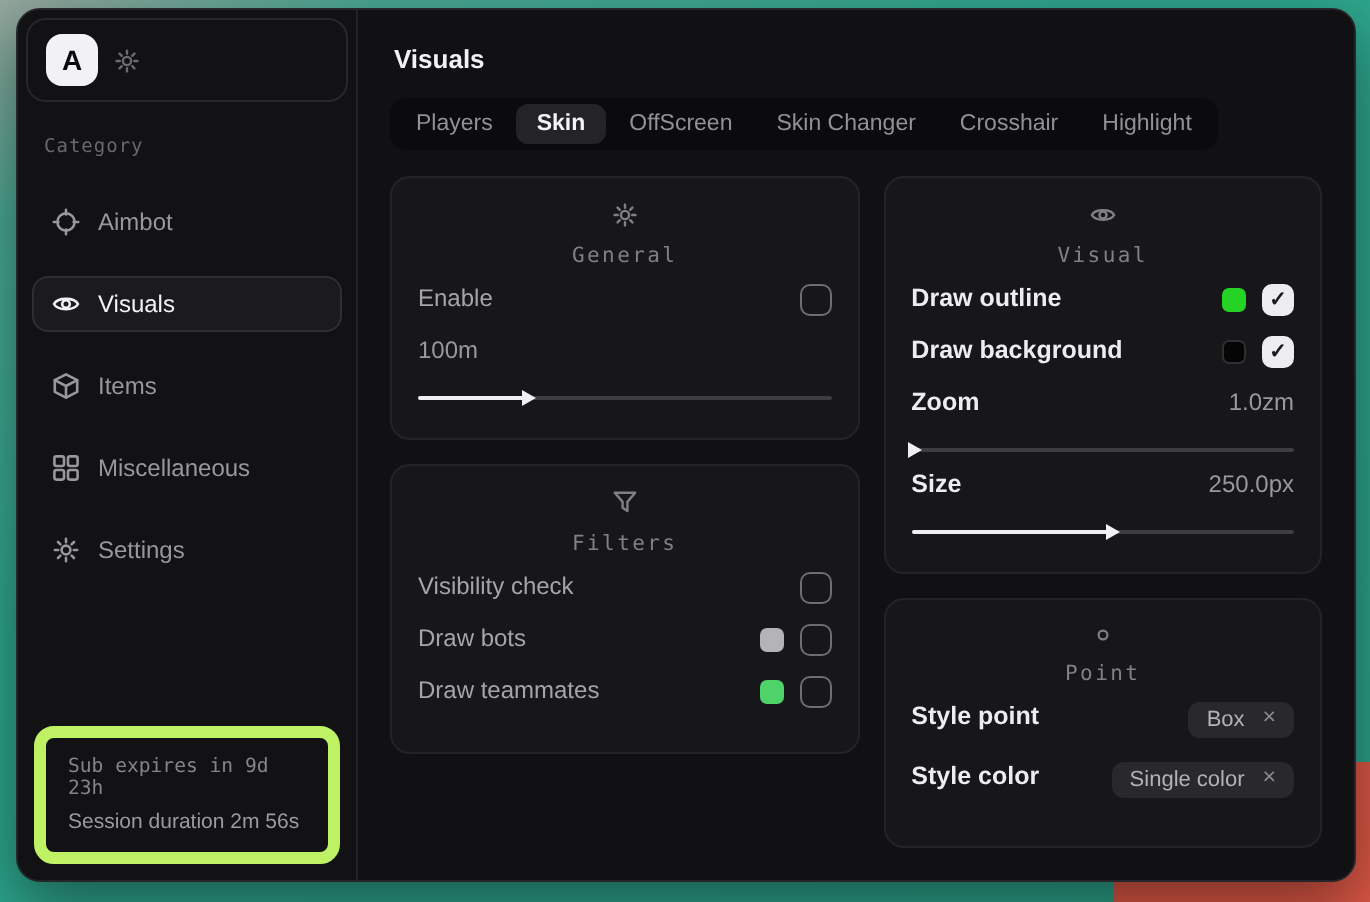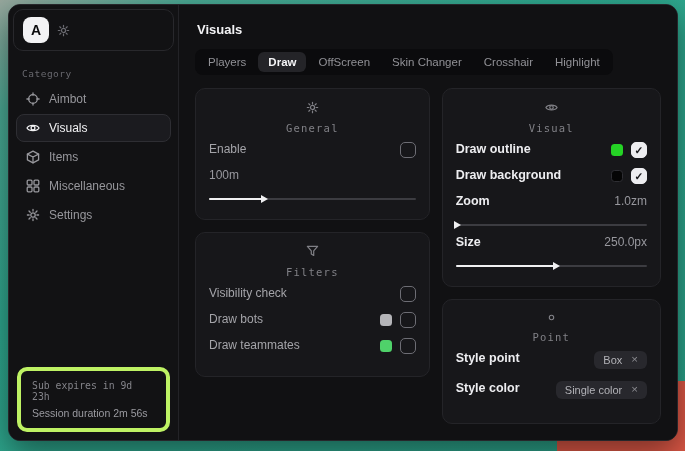--- a/index.html
+++ b/index.html
@@ -29,24 +29,24 @@
     display:flex; align-items:center; justify-content:center; }
   .app-text { flex:1; display:flex; flex-direction:column; gap:2px; }
   .app-name { font-size:12px; font-weight:700; color:#f0f0f2; }
   .app-sub { font-size:10px; color:#84848a; }
   .icon-btn { color:#6b6b71; display:flex; }
   .category { margin:13px 13px 6px; font-family:"DejaVu Sans Mono", monospace;
     font-size:9.5px; color:#68686e; letter-spacing:.5px; }
   .nav { padding:0 7px; display:flex; flex-direction:column; gap:1px; }
   .nav-item { display:flex; align-items:center; gap:9px; padding:6px 9px;
     border-radius:8px; color:#97979c; font-size:12px; border:1px solid transparent;
-    cursor:pointer; }
+    cursor:pointer;margin-top:12px; }
   .nav-item.active { background:#1b1b1f; border-color:#2e2e33; color:#f2f2f4; }
   .nav-item svg { flex:none; }
-  .sidebar-footer { margin:auto 8px 8px; border:4px solid #bef264; border-radius:10px;
+  .sidebar-footer { margin:auto 8px 8px; border:6px solid #bef264; border-radius:10px;
     padding:9px 11px; display:flex; flex-direction:column; gap:5px; }
   .foot-line1 { font-family:"DejaVu Sans Mono", monospace; font-size:9.8px; color:#84848a; }
   .foot-line2 { font-size:10.5px; color:#9a9aa0; }
 
   
   .main { flex:1; padding:12px 16px; display:flex; flex-direction:column; background:#111113; }
   .page-title { font-size:13px; font-weight:700; color:#f2f2f4; margin:5px 0 12px 2px; }
   .tabbar { display:inline-flex; align-self:flex-start; background:#0b0b0d;
     border-radius:8px; padding:3px; gap:2px; }
   .tab { padding:4px 10px; font-size:11.5px; color:#919196; border-radius:6px;
@@ -166,21 +166,21 @@
       <span class="foot-line2">Session duration 2m 56s</span>
     </div>
   </div>
 
   <div class="main">
 
     <div class="page-title">Visuals</div>
 
     <div class="tabbar">
       <div class="tab">Players</div>
-      <div class="tab active">Draw</div>
+      <div class="tab active">Skin</div>
       <div class="tab">OffScreen</div>
       <div class="tab">Skin Changer</div>
       <div class="tab">Crosshair</div>
       <div class="tab">Highlight</div>
     </div>
 
     <div class="content">
 
       <div class="col-left">
 

